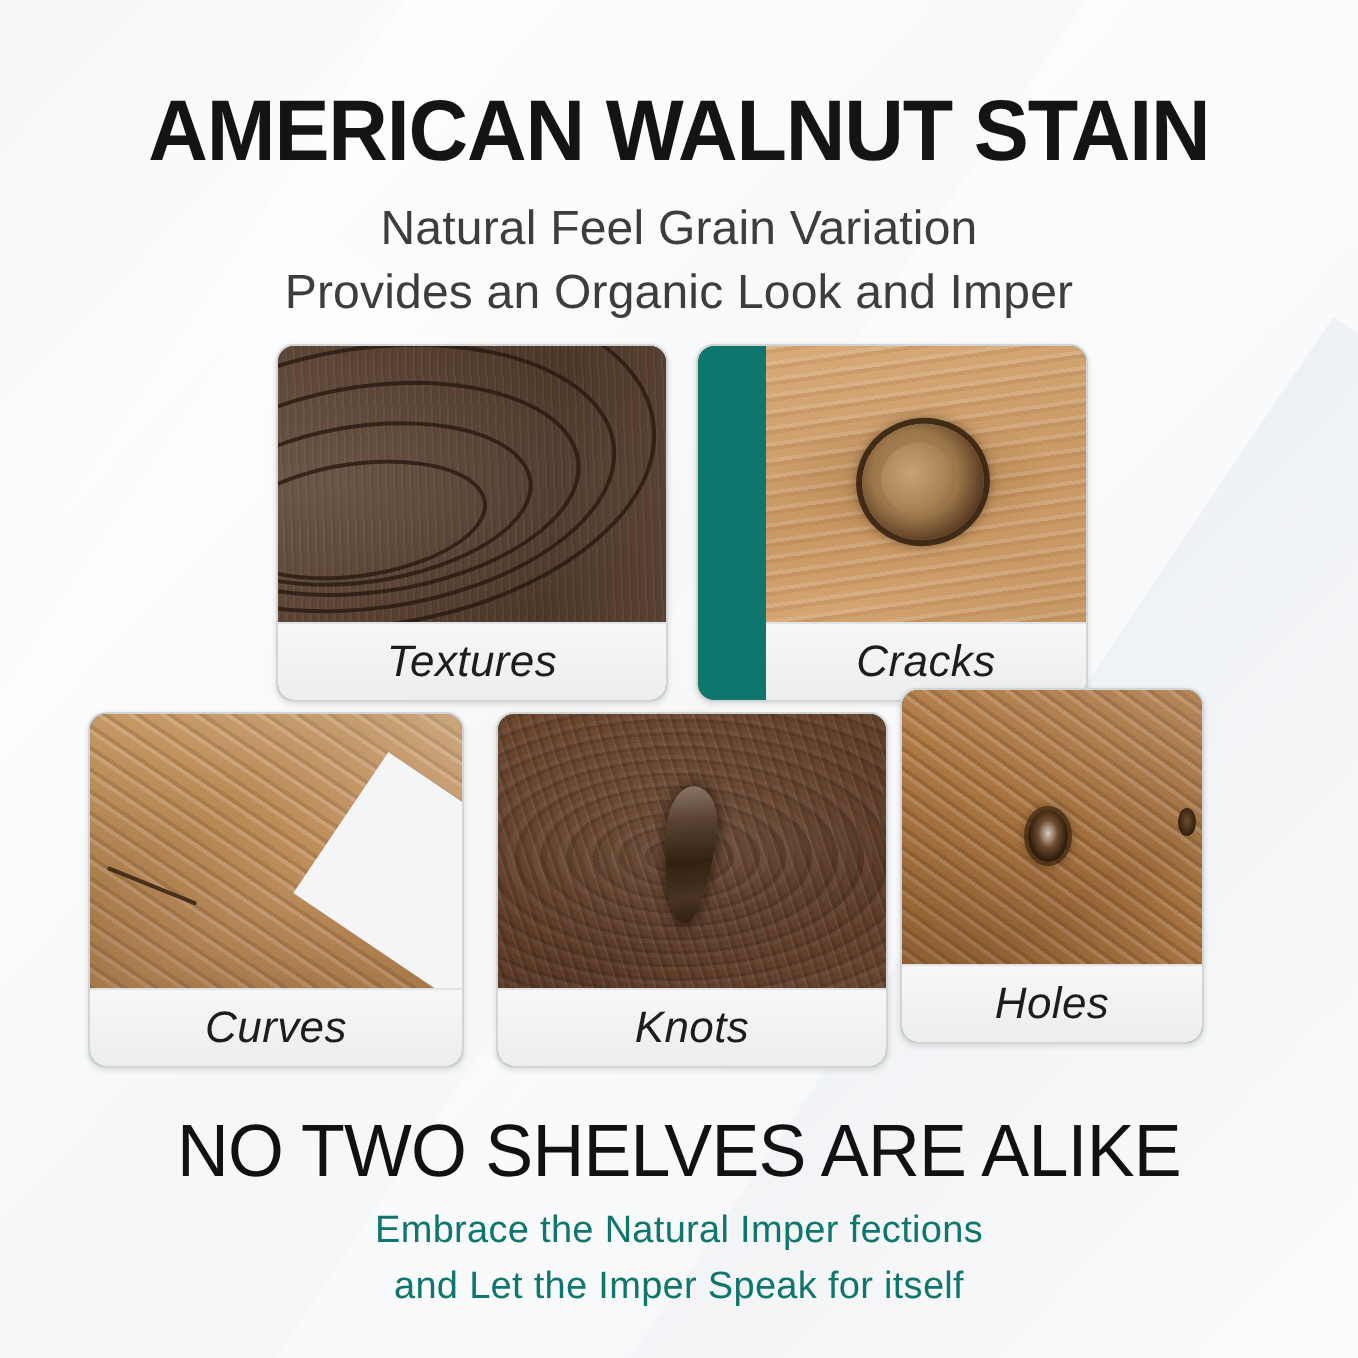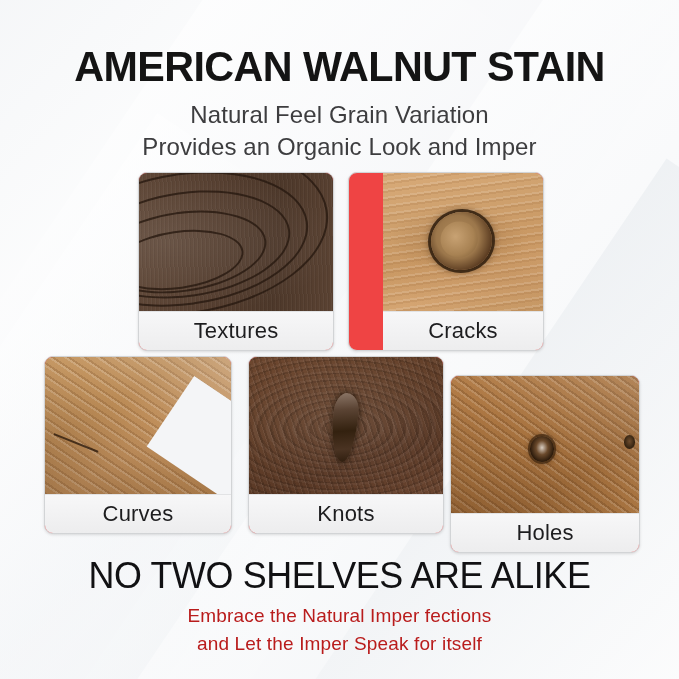--- a/index.html
+++ b/index.html
@@ -48,51 +48,51 @@
 
   .foot-title {
     position:absolute; left:0; right:0; top:557px;
     text-align:center; font-size:37px; font-weight:normal;
     letter-spacing:-0.4px; color:#111113; line-height:1.05;
     transform:scaleX(0.97); transform-origin:center; white-space:nowrap;
   }
   .foot-sub {
     position:absolute; left:0; right:0; top:602px;
     text-align:center; font-size:19px; font-weight:300;
-    color:#b91c1c; line-height:1.45; letter-spacing:0.15px;
+    color:#0f766e; line-height:1.45; letter-spacing:0.15px;
   }
   .foot-sub span { display:block; }
 
   
   .card {
     position:absolute;
-    background:#ef4444;
+    background:#0f766e;
     border:1px solid #d2d4d6;
     border-radius:9px;
     box-shadow:0 1px 3px rgba(0,0,0,0.13);
     overflow:hidden;
-    display:flex; flex-direction:column;
+    display:flex; flex-direction:column;font-style:italic;
   }
   .thumb { position:relative; width:100%; flex:1 1 auto; overflow:hidden; }
   .thumb .base { position:absolute; inset:0; }
   .label {
     flex:0 0 39px; height:39px;
     display:flex; align-items:center; justify-content:center;
     background:linear-gradient(#f7f7f8,#ededee);
     border-top:1px solid #e2e3e5;
     font-size:22px; color:#1d1d1f; letter-spacing:.2px;
   }
 
   
   #card-textures { left:138px; top:172px; width:196px; height:179px; }
   #card-cracks   { left:348px; top:172px; width:196px; height:179px;padding-left:34px; }
   
   #card-curves { left:44px;  top:356px; width:188px; height:178px; }
   #card-knots  { left:248px; top:356px; width:196px; height:178px; }
-  #card-holes  { left:450px; top:375px; width:190px; height:178px; }
+  #card-holes  { left:450px; top:344px; width:152px; height:178px; }
 
   
   .tx-textures .base {
     background:
       radial-gradient(ellipse 150% 90% at 15% 50%, rgba(255,255,255,0.10), rgba(0,0,0,0) 60%),
       linear-gradient(95deg,#5d4535 0%,#543d2e 40%,#4d382a 70%,#5a4232 100%);
   }
   .tx-textures .rings { position:absolute; inset:0; }
   .tx-textures .ring {
     position:absolute; border:2px solid rgba(38,24,16,0.78);

